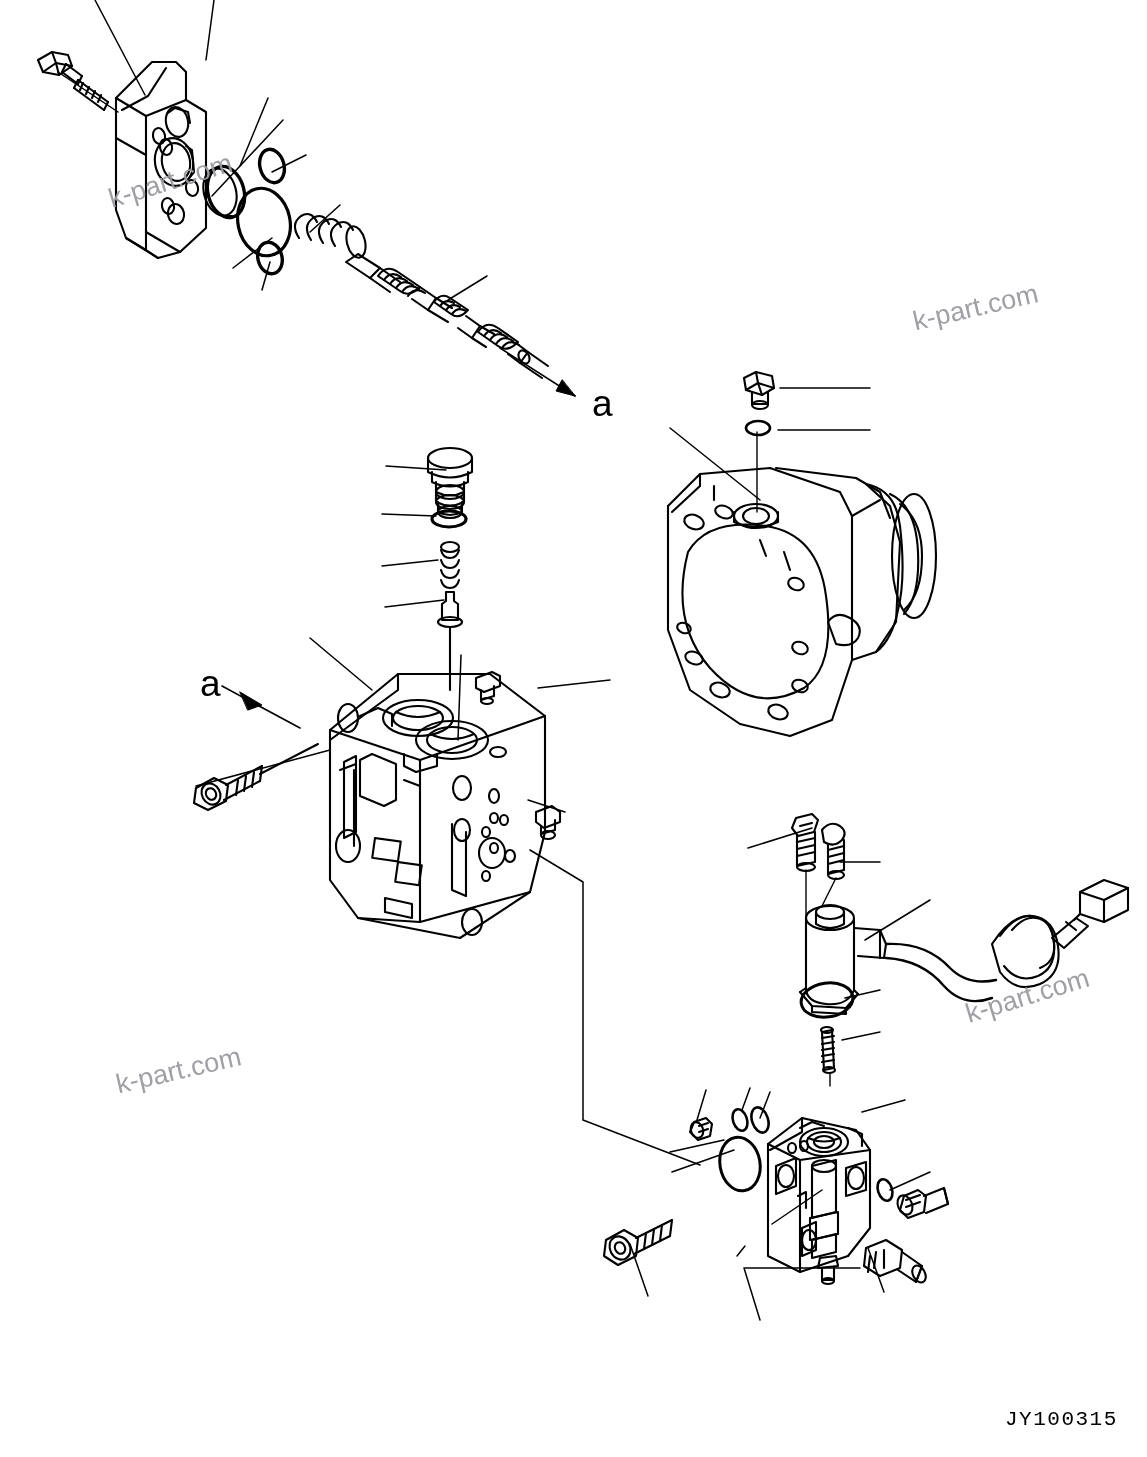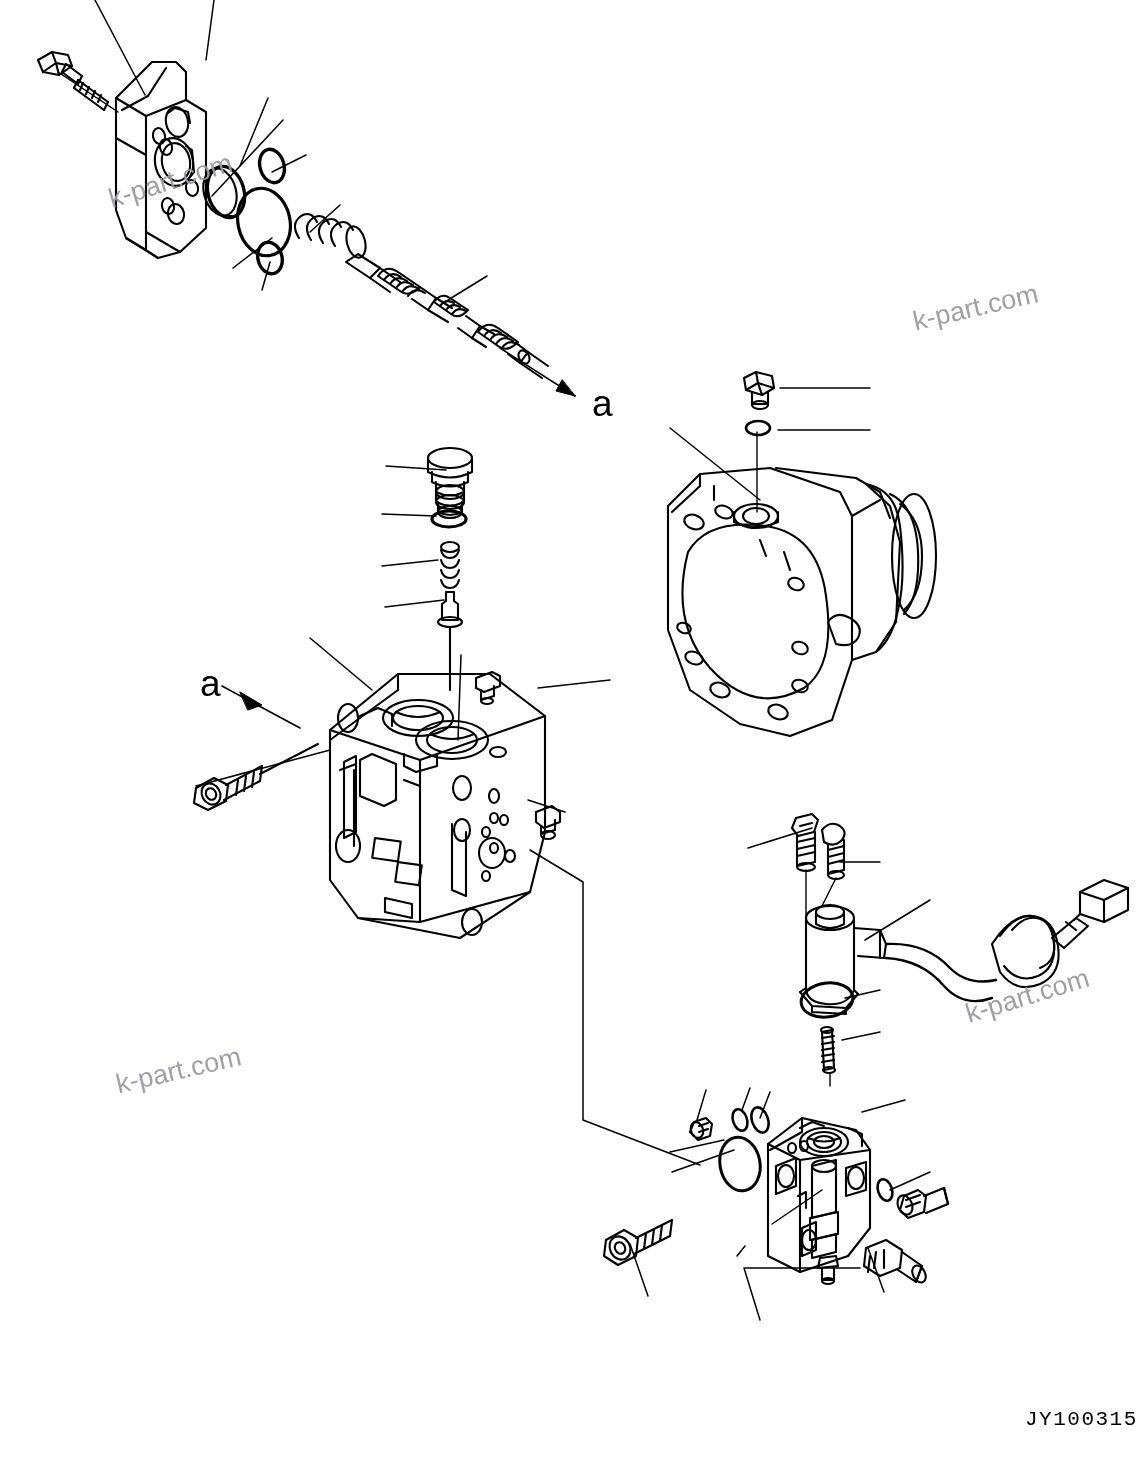--- a/index.html
+++ b/index.html
@@ -6,21 +6,21 @@
   html,body{margin:0;padding:0;background:#fff;}
   body{width:1147px;height:1457px;position:relative;overflow:hidden;
        font-family:"Liberation Sans",sans-serif;}
   #stage{position:absolute;left:0;top:0;width:1147px;height:1457px;}
   svg.layer{position:absolute;left:0;top:0;width:1147px;height:1457px;}
   .wm{position:absolute;color:#9a9aa2;font-size:27px;font-family:"Liberation Sans",sans-serif;
       white-space:nowrap;transform-origin:left top;opacity:.95;}
   .secmark{position:absolute;font-size:37px;font-family:"Liberation Sans",sans-serif;
            color:#000;font-weight:400;line-height:1;}
   .dwgno{position:absolute;font-size:21px;letter-spacing:1.5px;color:#000;
-         font-family:"Liberation Mono",monospace;margin-left:20px;}
+         font-family:"Liberation Mono",monospace;}
 </style>
 </head>
 <body>
 
 <div id="stage">
 
 <svg class="layer" viewBox="0 0 1147 1457" xmlns="http://www.w3.org/2000/svg">
   <g fill="none" stroke="#000" stroke-width="2.1" stroke-linejoin="round" stroke-linecap="round">
 
   <g stroke-width="1.5">

